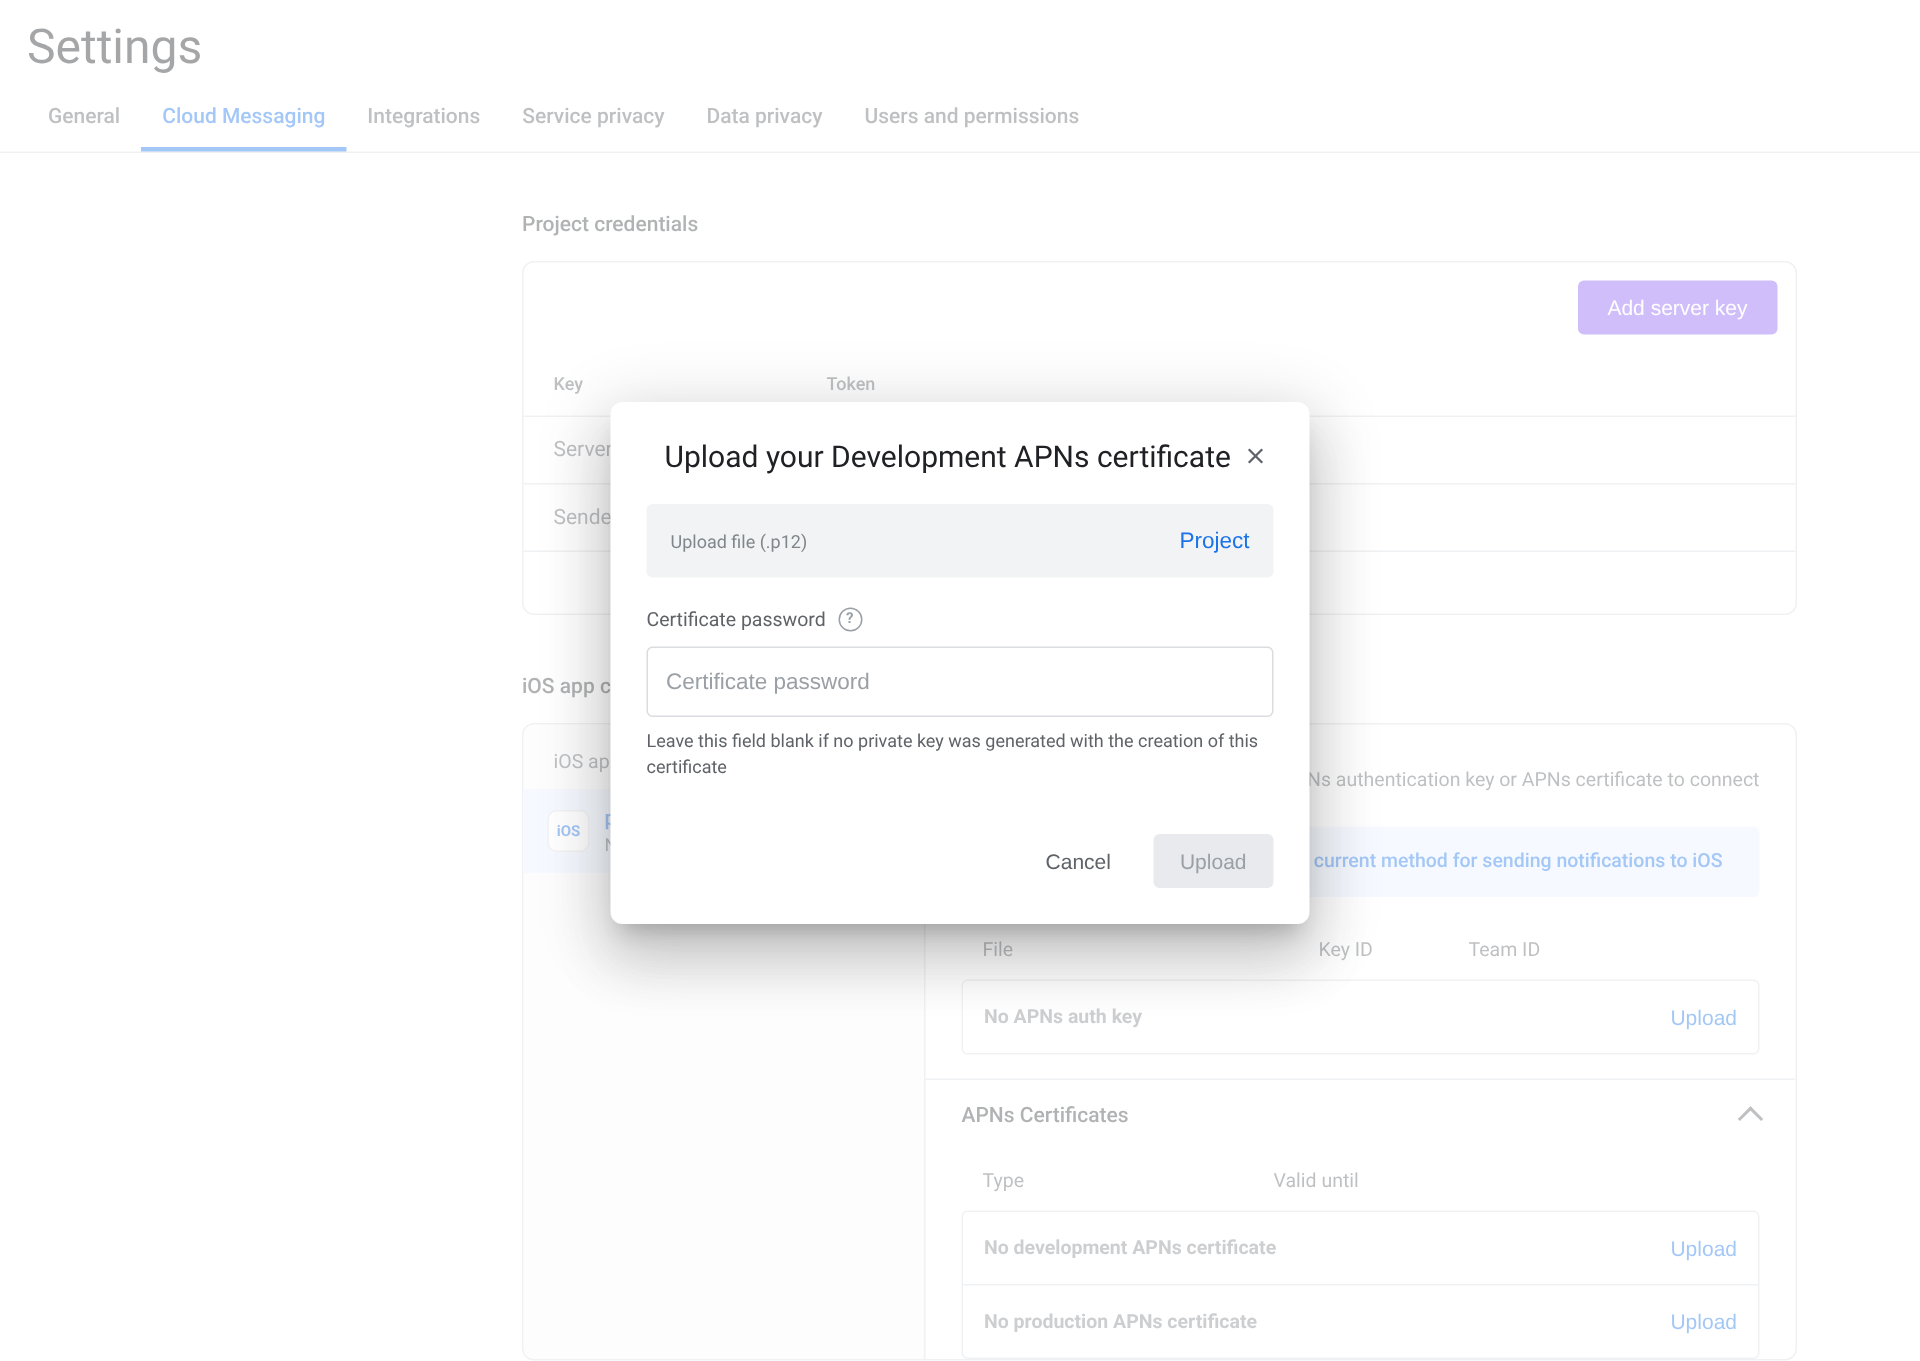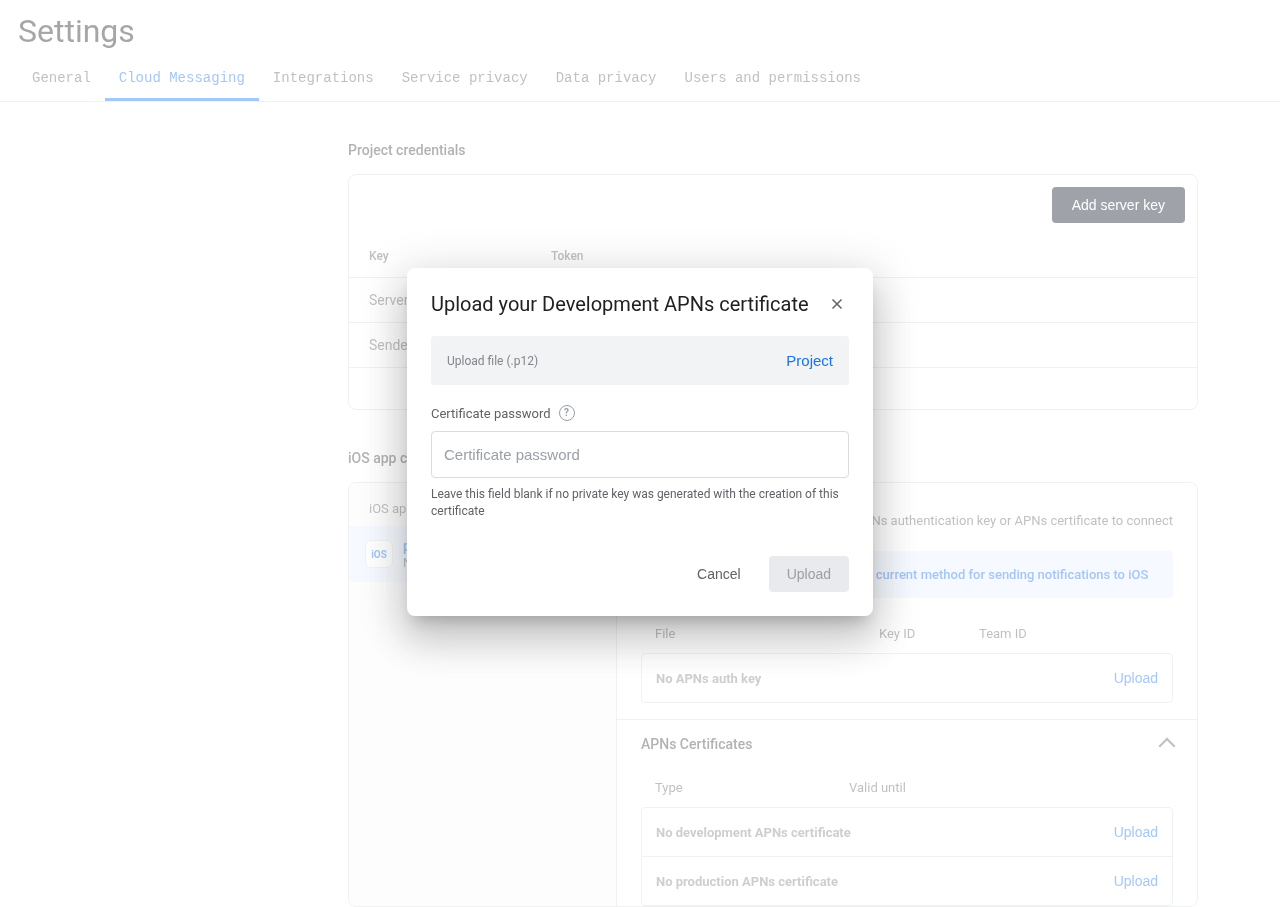--- a/index.html
+++ b/index.html
@@ -1,31 +1,31 @@
 <!DOCTYPE html>
 <html><head>
 <meta charset="utf-8">
 <style>
 * { margin: 0; padding: 0; box-sizing: border-box; }
 body { font-family: -apple-system, BlinkMacSystemFont, "Segoe UI", Roboto, Arial, sans-serif; background: #fff; color: #202124; font-size: 14px; }
 
 
 .page-title { font-size: 32px; font-weight: 400; color: #202124; padding: 12px 18px 8px; }
 .tabs { display: flex; border-bottom: 1px solid #dadce0; padding-left: 18px; gap: 0; }
-.tab { padding: 12px 14px; color: #5f6368; cursor: pointer; border-bottom: 3px solid transparent; font-weight: 500; font-size: 14px; font-family: Liberation Mono, monospace; }
+.tab { padding: 12px 14px; color: #5f6368; cursor: pointer; border-bottom: 3px solid transparent; font-weight: 500; font-size: 14px; }
 .tab.active { color: #1a73e8; border-bottom-color: #1a73e8; }
 
 
 .content { max-width: 850px; margin: 0 auto; padding: 40px 0; margin-left: 348px; }
 .section-title { font-size: 14px; font-weight: 500; color: #3c4043; margin-bottom: 16px; }
 .card { background: #fff; border: 1px solid #dadce0; border-radius: 8px; margin-bottom: 40px; }
 
 
 .cred-header { padding: 12px 12px 0; display: flex; justify-content: flex-end; }
-.btn-primary { background: #0f172a; color: #fff; border: none; border-radius: 4px; padding: 10px 20px; font-size: 14px; font-weight: 500; cursor: pointer; }
+.btn-primary { background: #8b5cf6; color: #fff; border: none; border-radius: 4px; padding: 10px 20px; font-size: 14px; font-weight: 500; cursor: pointer; }
 .cred-table { width: 100%; margin-top: 12px; }
 .cred-row { display: flex; border-top: 1px solid #dadce0; }
 .cred-row.header { border-top: none; font-size: 12px; color: #5f6368; font-weight: 500; }
 .cred-cell-key { width: 182px; padding: 14px 20px; color: #5f6368; }
 .cred-cell-token { flex: 1; padding: 14px 20px; color: #5f6368; }
 .cred-footer { height: 42px; border-top: 1px solid #dadce0; }
 
 
 .ios-card { display: flex; border: 1px solid #dadce0; border-radius: 8px; overflow: hidden; }
 .ios-sidebar { width: 268px; border-right: 1px solid #dadce0; background: #fafafa; }
@@ -54,21 +54,21 @@
 .cert-header { display: flex; padding: 12px 14px; color: #5f6368; font-size: 13px; margin: 0 24px; }
 .cert-col-type { flex: 1; }
 .cert-col-valid { width: 310px; }
 .cert-box { margin: 0 24px 0; border: 1px solid #dadce0; border-radius: 4px; }
 .cert-row { display: flex; align-items: center; padding: 16px 14px; color: #80868b; font-size: 13px; }
 .cert-row + .cert-row { border-top: 1px solid #dadce0; }
 
 
 .modal-overlay { position: fixed; inset: 0; background: rgba(255,255,255,0.6); display: flex; align-items: flex-start; justify-content: center; padding-top: 268px; }
 .modal { width: 466px; background: #fff; border-radius: 8px; box-shadow: 0 11px 15px -7px rgba(0,0,0,0.2), 0 24px 38px 3px rgba(0,0,0,0.14), 0 9px 46px 8px rgba(0,0,0,0.12); padding: 24px; }
-.modal-header { display: flex; justify-content: space-between; align-items: flex-start; margin-bottom: 20px; }
+.modal-header { display: flex; justify-content: space-between; align-items: flex-start; margin-bottom: 20px; margin-left: 12px; }
 .modal-title { font-size: 20px; font-weight: 400; color: #202124; }
 .close-btn { width: 24px; height: 24px; cursor: pointer; position: relative; color: #5f6368; display: flex; align-items: center; justify-content: center; }
 .close-btn svg { width: 18px; height: 18px; }
 .modal-label { font-size: 13px; color: #5f6368; margin-bottom: 10px; }
 .upload-field { background: #f1f3f4; border-radius: 4px; display: flex; align-items: center; justify-content: space-between; padding: 16px 16px; margin-bottom: 20px; }
 .upload-placeholder { color: #80868b; font-size: 12px; }
 .label-row { display: flex; align-items: center; gap: 8px; margin-bottom: 10px; }
 .help-icon { width: 16px; height: 16px; border: 1.5px solid #9aa0a6; border-radius: 50%; text-align: center; line-height: 13px; font-size: 10px; color: #9aa0a6; font-weight: 700; }
 .text-input { width: 100%; border: 1px solid #dadce0; border-radius: 4px; padding: 14px 12px; font-size: 15px; color: #202124; }
 .text-input::placeholder { color: #9aa0a6; }

